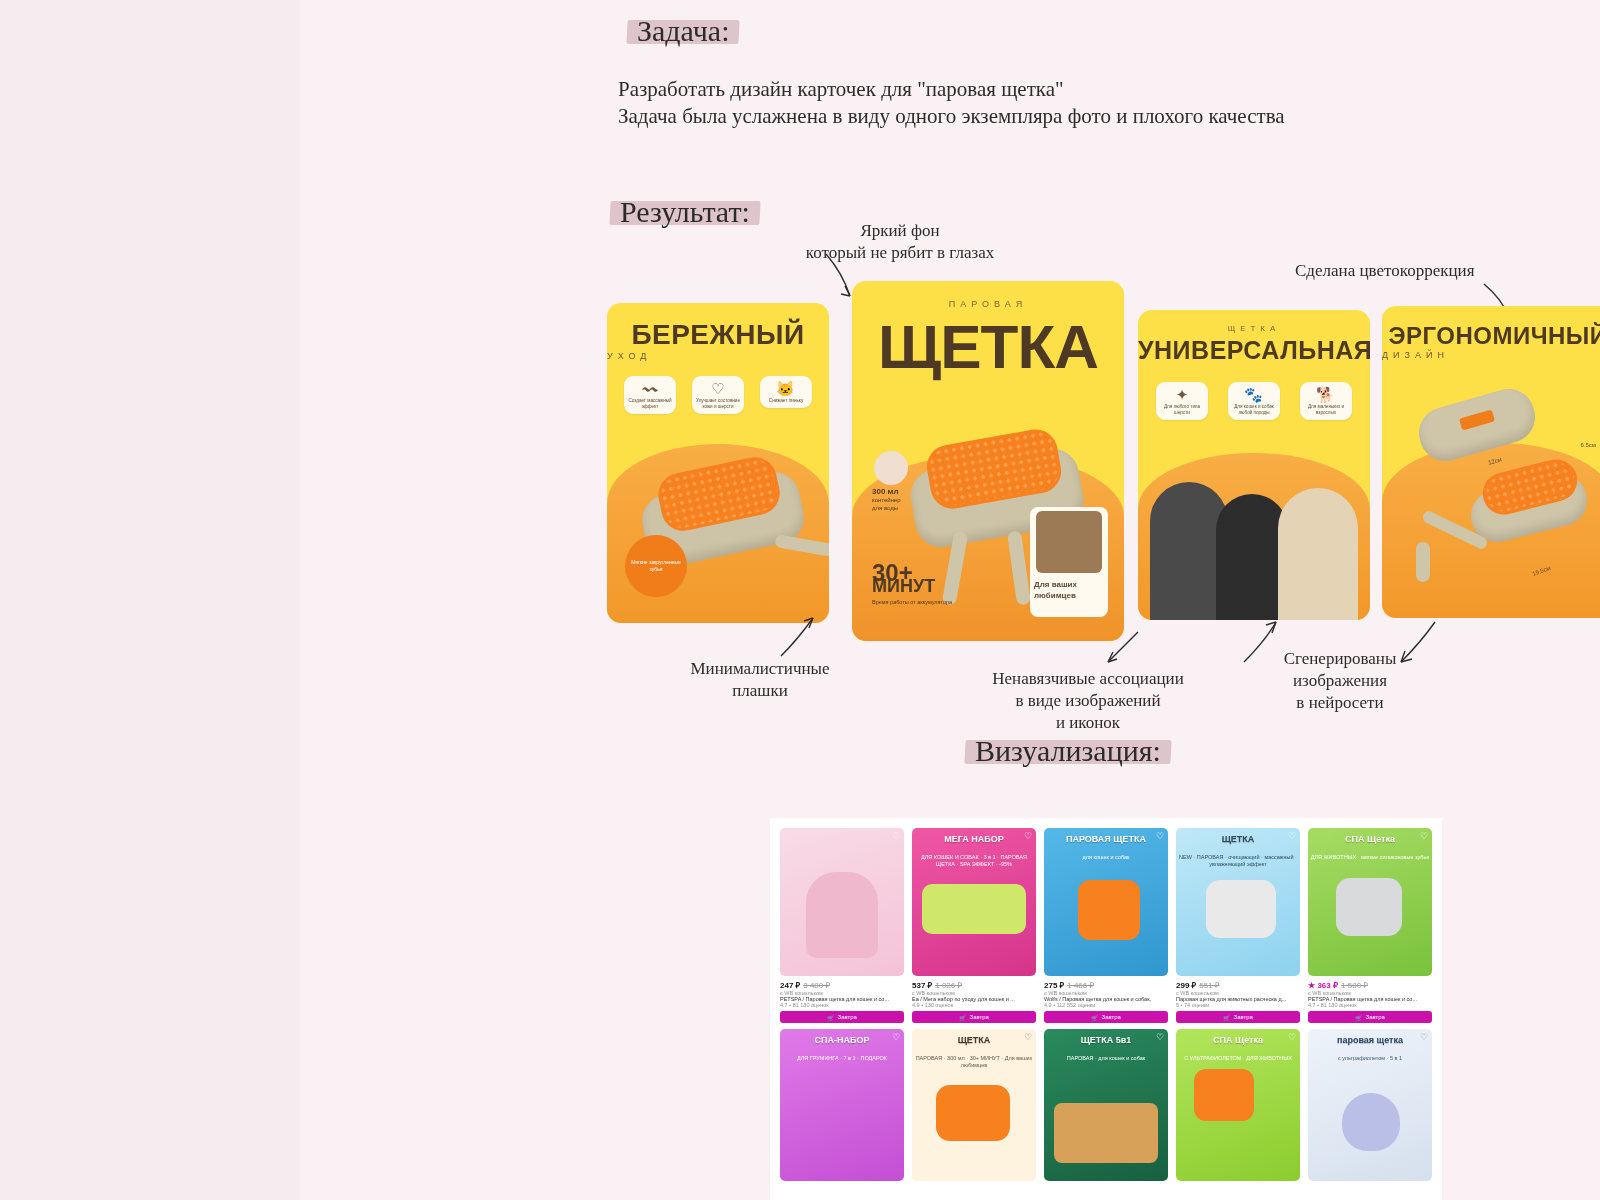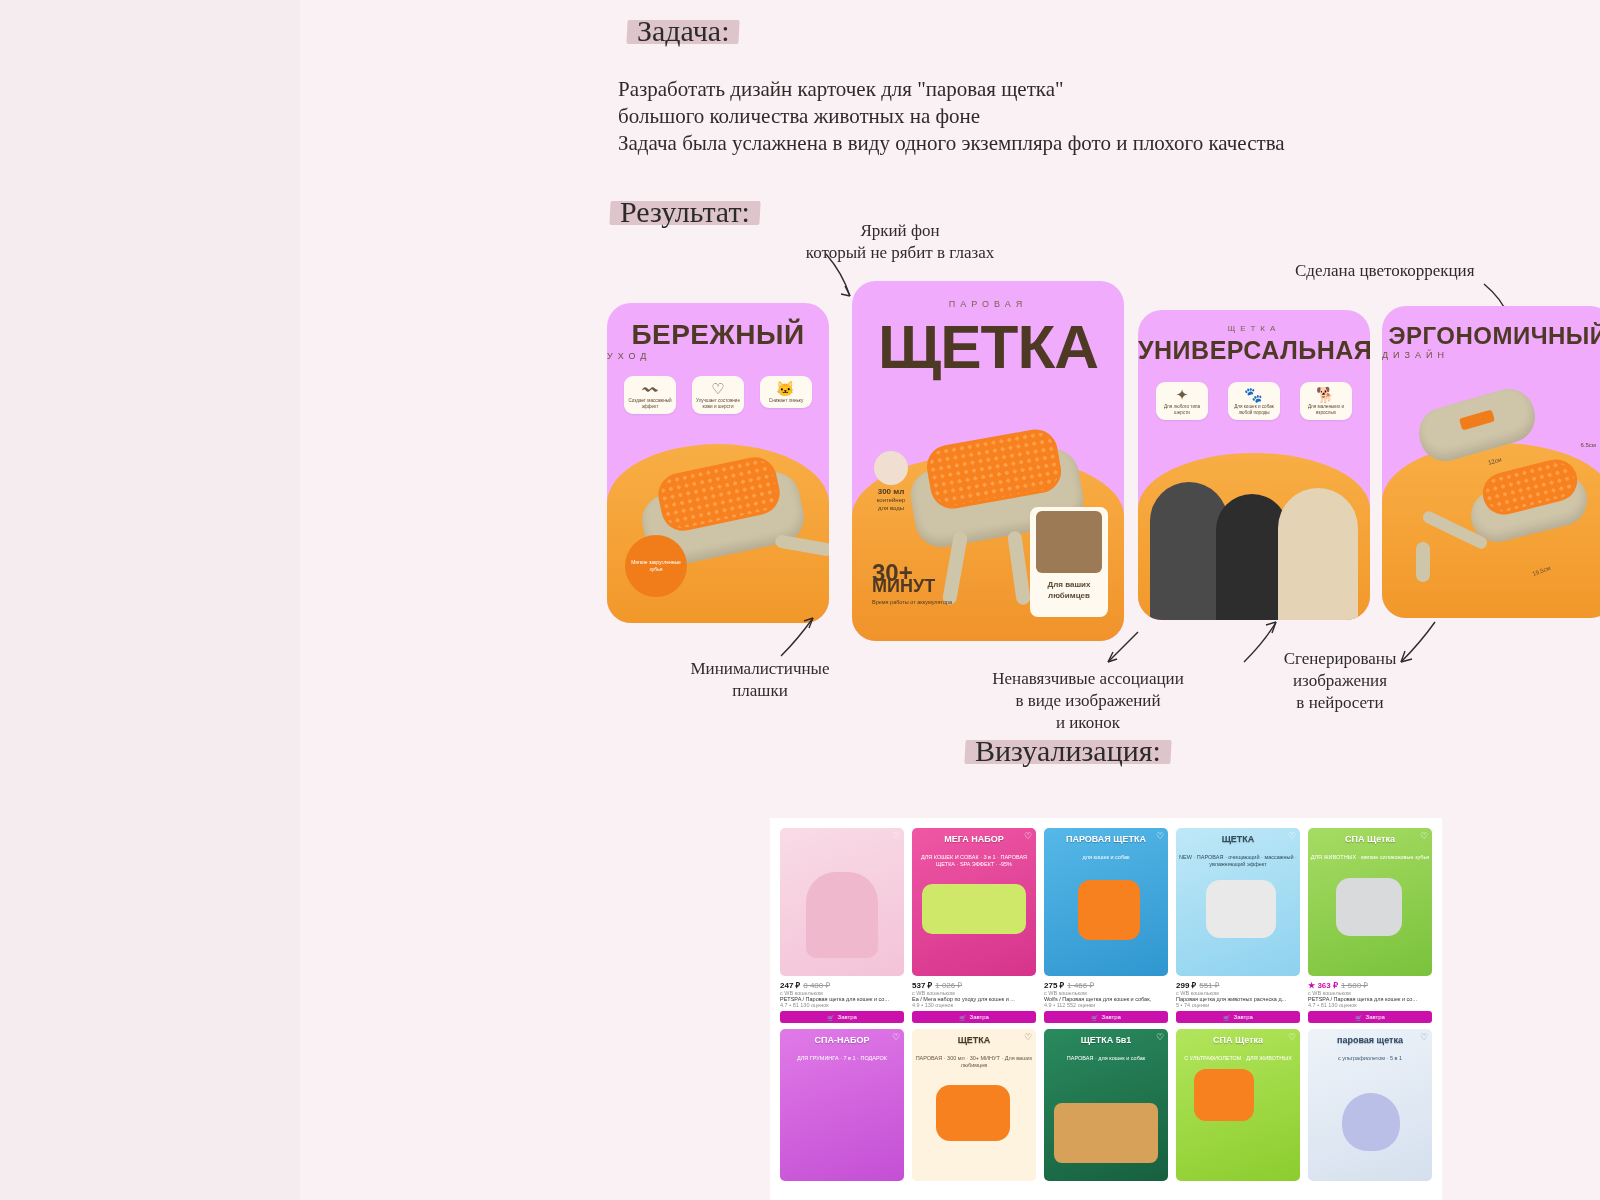--- a/index.html
+++ b/index.html
@@ -43,22 +43,22 @@
   
   .annot {
     position:absolute; font-size:17px; line-height:22px;
     color:#2f2b2b; text-align:center; white-space:nowrap;
   }
   .arrow { position:absolute; pointer-events:none; }
 
   
   .cards { position:absolute; left:0; top:0; }
   .card {
-    position:absolute; border-radius:24px; overflow:hidden;
-    background:#f0abfc;
+    position:absolute; border-radius:14px; overflow:hidden;
+    background:#fde047;
   }
   .card-inner { position:absolute; inset:0; }
   .card-bg-blob {
     position:absolute; left:0; right:0; bottom:0; height:62%;
     background:linear-gradient(180deg,#f6a93b 0%, #f39b2a 100%);
     border-top-left-radius:60% 40%;
     border-top-right-radius:60% 40%;
   }
   .card-title {
     position:absolute; left:0; right:0; text-align:center;
@@ -87,21 +87,21 @@
   .badge-circle {
     position:absolute; border-radius:50%;
     background:#f07d1a; color:#fff; text-align:center;
     font-family:"Liberation Sans", sans-serif;
     font-size:5px; line-height:7px;
     display:flex; align-items:center; justify-content:center; flex-direction:column;
   }
   .pill {
     position:absolute; background:#fffaf0; border-radius:8px;
     font-family:"Liberation Sans", sans-serif; color:#5d4a33;
-    text-align:center; padding:4px;
+    padding:4px;
   }
   .big-num {
     position:absolute; font-family:"Liberation Sans", sans-serif;
     font-weight:bold; color:#4e3a24; line-height:1;
   }
 
   
   .brush { position:absolute; }
   .brush .body {
     position:absolute; background:#cfc5a9; border-radius:26px;
@@ -166,21 +166,20 @@
 
 <div class="page">
 
   <div class="hl" id="task-heading">
     <span class="mark"></span>
     <span class="txt">Задача:</span>
   </div>
 
   <div id="task-body">
     <div>Разработать дизайн карточек для "паровая щетка"</div>
-    <div>большого количества животных на фоне</div>
     <div>Задача была услажнена в виду одного экземпляра фото и плохого качества</div>
   </div>
 
   <div class="hl" id="result-heading">
     <span class="mark"></span>
     <span class="txt">Результат:</span>
   </div>
 
   <div class="annot" style="left:489px; top:220px; width:222px;">
     <div>Яркий фон</div>

